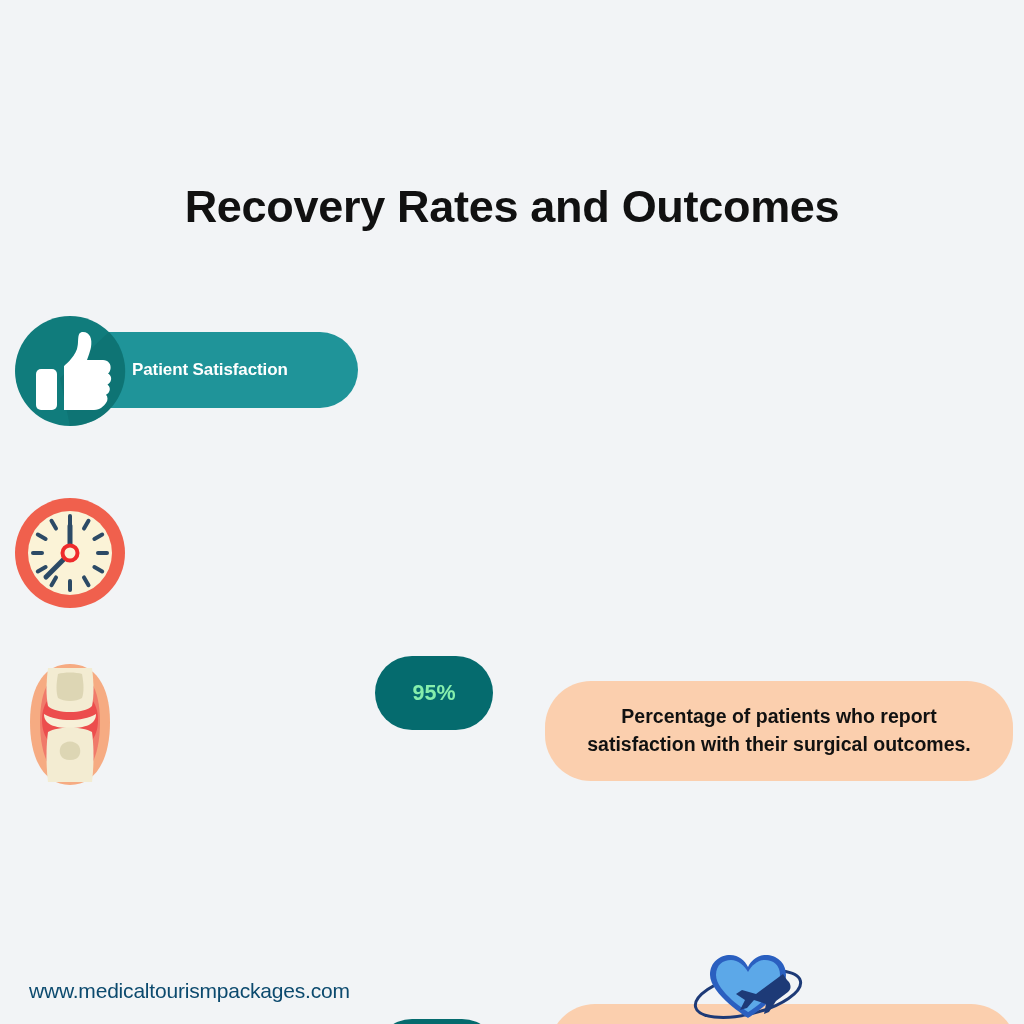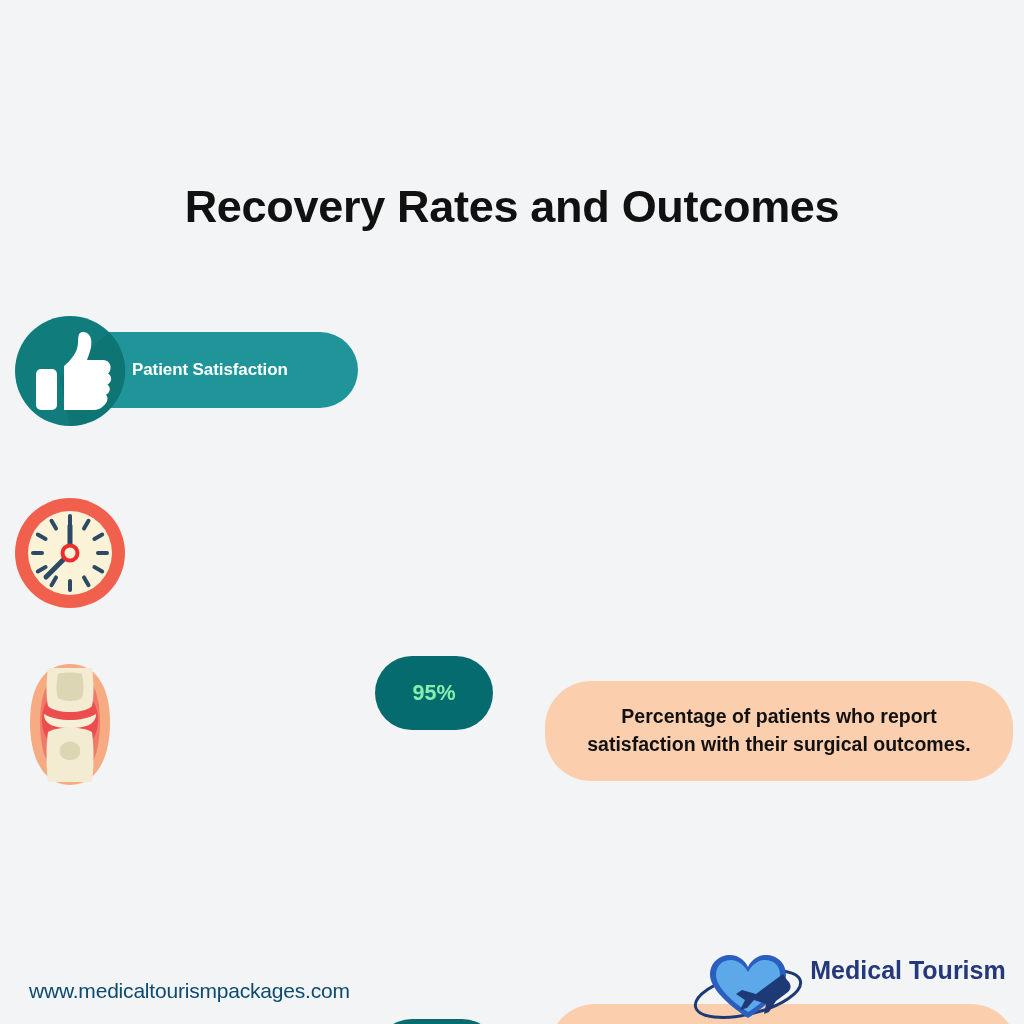--- a/index.html
+++ b/index.html
@@ -241,15 +241,14 @@
     <svg width="116" height="72" viewBox="0 0 116 72">
       <ellipse cx="58" cy="44" rx="54" ry="20" transform="rotate(-14 58 44)" fill="none" stroke="#1d3a77" stroke-width="3"></ellipse>
       <path d="M58 68 C58 68 20 44 20 25 C20 12 30 5 40 5 C49 5 55 11 58 17 C61 11 67 5 76 5 C86 5 96 12 96 25 C96 44 58 68 58 68 Z" fill="#2a5fc0"></path>
       <path d="M58 62 C58 62 26 42 26 25 C26 15 33 10 41 10 C48 10 54 15 58 22 C58 22 58 62 58 62 Z" fill="#5ca8e8"></path>
       <path d="M58 22 C62 15 68 10 75 10 C83 10 90 15 90 25 C90 42 58 62 58 62 Z" fill="#5ca8e8"></path>
       <path d="M93 24 L66 44 L52 40 L46 44 L55 50 L50 60 L57 58 L64 50 L76 54 L74 64 L79 62 L86 51 L98 42 C102 39 101 33 97 30 Z" fill="#1d3a77"></path>
       <ellipse cx="58" cy="44" rx="54" ry="20" transform="rotate(-14 58 44)" fill="none" stroke="#1d3a77" stroke-width="3" opacity="0.0"></ellipse>
     </svg>
   </div>
   <div class="logo-text">
-    <span>Medical Tourism</span>
   </div>
 </div>
 
 </body></html>

